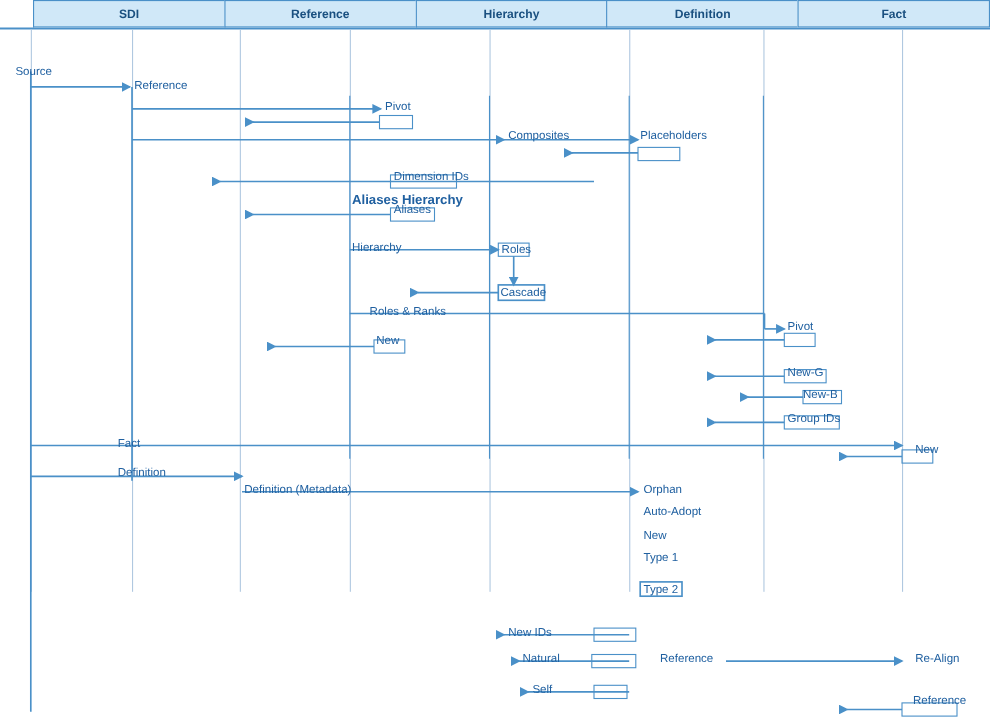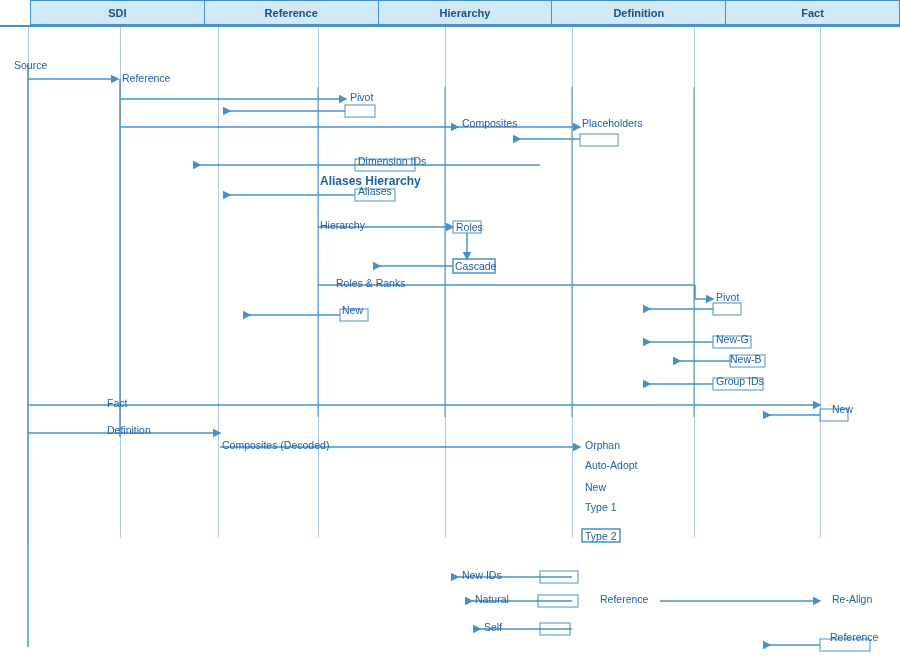--- a/index.html
+++ b/index.html
@@ -206,21 +206,21 @@
   <div class="label" style="left:455px; top:233px">Cascade</div>
   <div class="label" style="left:336px; top:250px">Roles &amp; Ranks</div>
   <div class="label" style="left:342px; top:277px">New</div>
   <div class="label" style="left:716px; top:264px">Pivot</div>
   <div class="label" style="left:716px; top:306px">New-G</div>
   <div class="label" style="left:730px; top:326px">New-B</div>
   <div class="label" style="left:716px; top:348px">Group IDs</div>
   <div class="label" style="left:107px; top:370px">Fact</div>
   <div class="label" style="left:832px; top:376px">New</div>
   <div class="label" style="left:107px; top:397px">Definition</div>
-  <div class="label" style="left:222px; top:412px">Composites (Decoded)</div>
+  <div class="label" style="left:222px; top:412px">Definition (Metadata)</div>
   <div class="label" style="left:585px; top:412px">Orphan</div>
   <div class="label" style="left:585px; top:432px">Auto-Adopt</div>
   <div class="label" style="left:585px; top:454px">New</div>
   <div class="label" style="left:585px; top:474px">Type 1</div>
   <div class="label" style="left:585px; top:503px">Type 2</div>
   <div class="label" style="left:462px; top:542px">New IDs</div>
   <div class="label" style="left:475px; top:566px">Natural</div>
   <div class="label" style="left:600px; top:566px">Reference</div>
   <div class="label" style="left:484px; top:594px">Self</div>
   <div class="label" style="left:832px; top:566px">Re-Align</div>

